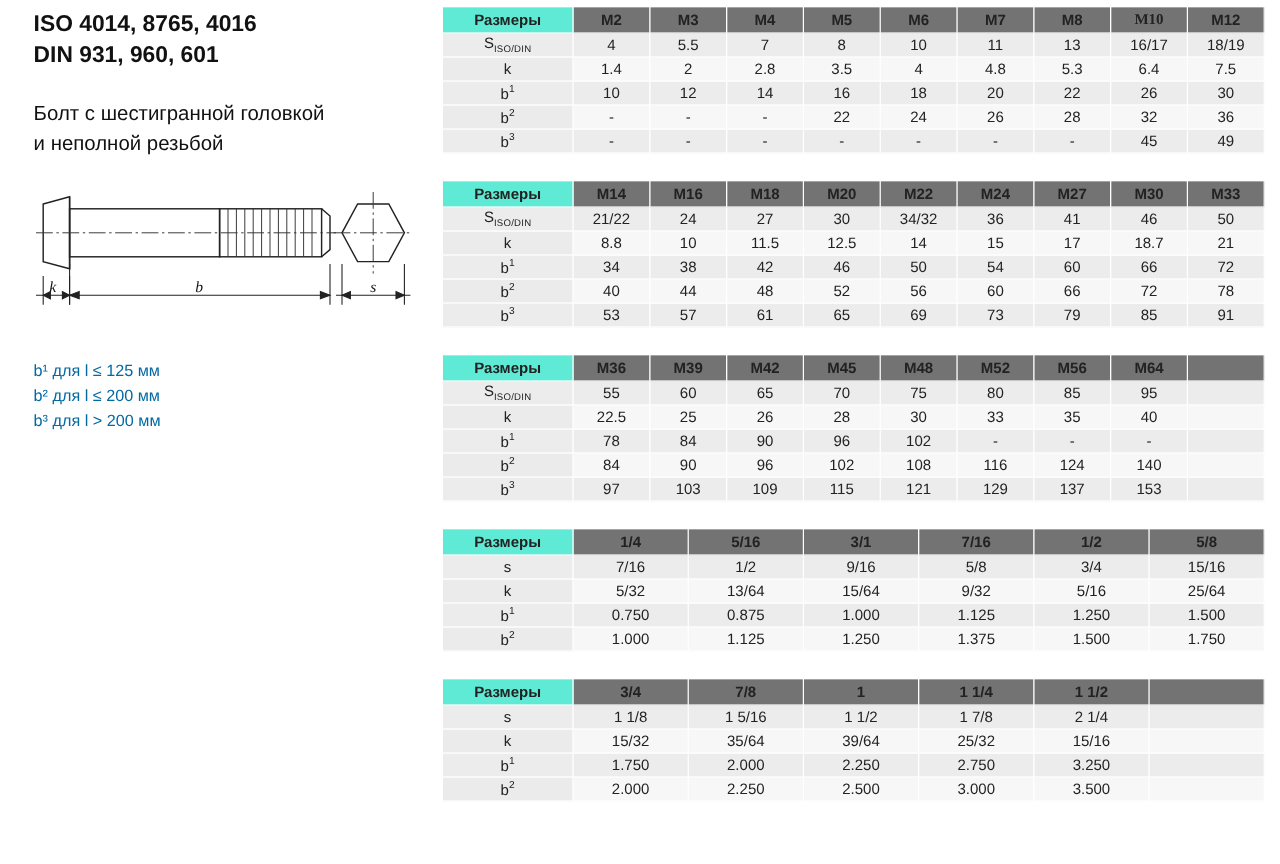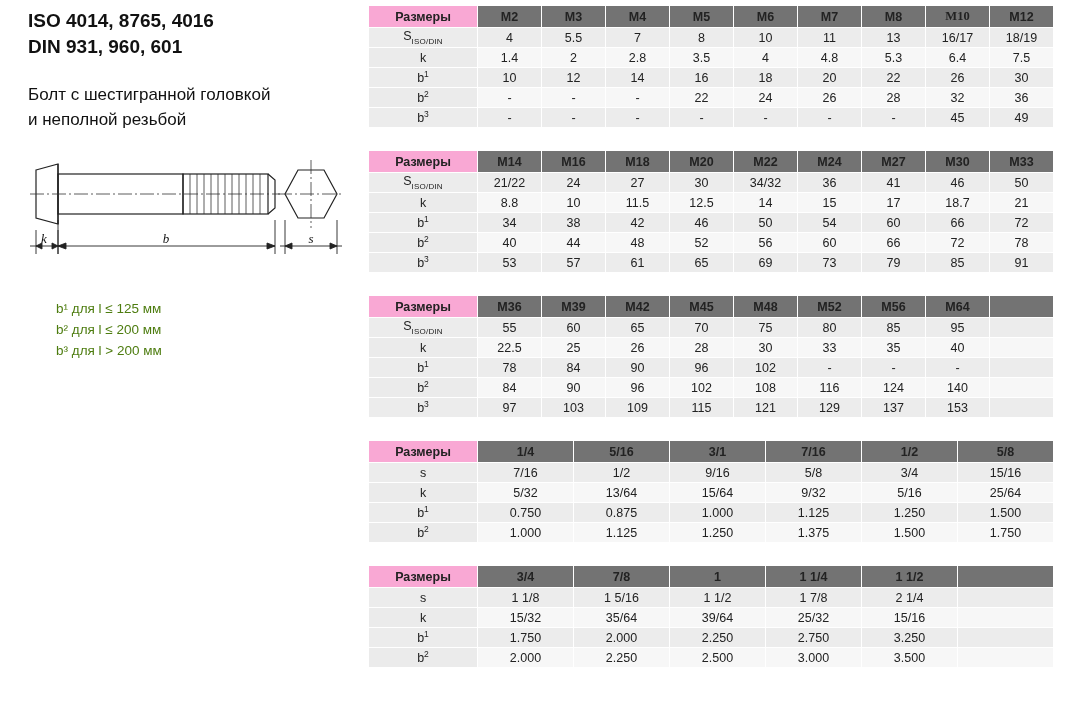--- a/index.html
+++ b/index.html
@@ -42,22 +42,21 @@
   }
   .drawing-wrap {
     margin-top: 26px;
     width: 320px;
     height: 110px;
   }
   .notes {
     margin-top: 30px;
     font-size: 13.5px;
     line-height: 21px;
-    color: #4d7c0f;
-    margin-left: 28px;
+    color: #0369a1;
   }
 
   
   .tables {
     position: absolute;
     left: 368px;
     top: 5px;
     width: 690px;
   }
   table.dim {
@@ -77,21 +76,21 @@
   }
   table.dim thead th {
     background: #737373;
     font-weight: bold;
     font-size: 12.5px;
     height: 21px;
     border-left: 1px solid #fff;
     border-right: 1px solid #fff;
   }
   table.dim thead th:first-child {
-    background: #f9a8d4;
+    background: #5eead4;
   }
   table.dim tbody tr.odd td {
     background: #ececec;
   }
   table.dim tbody tr.even td {
     background: #f7f7f7;
   }
   table.dim tbody td.rowhead {
     background: #e0e0e0;
     font-size: 12.5px;

